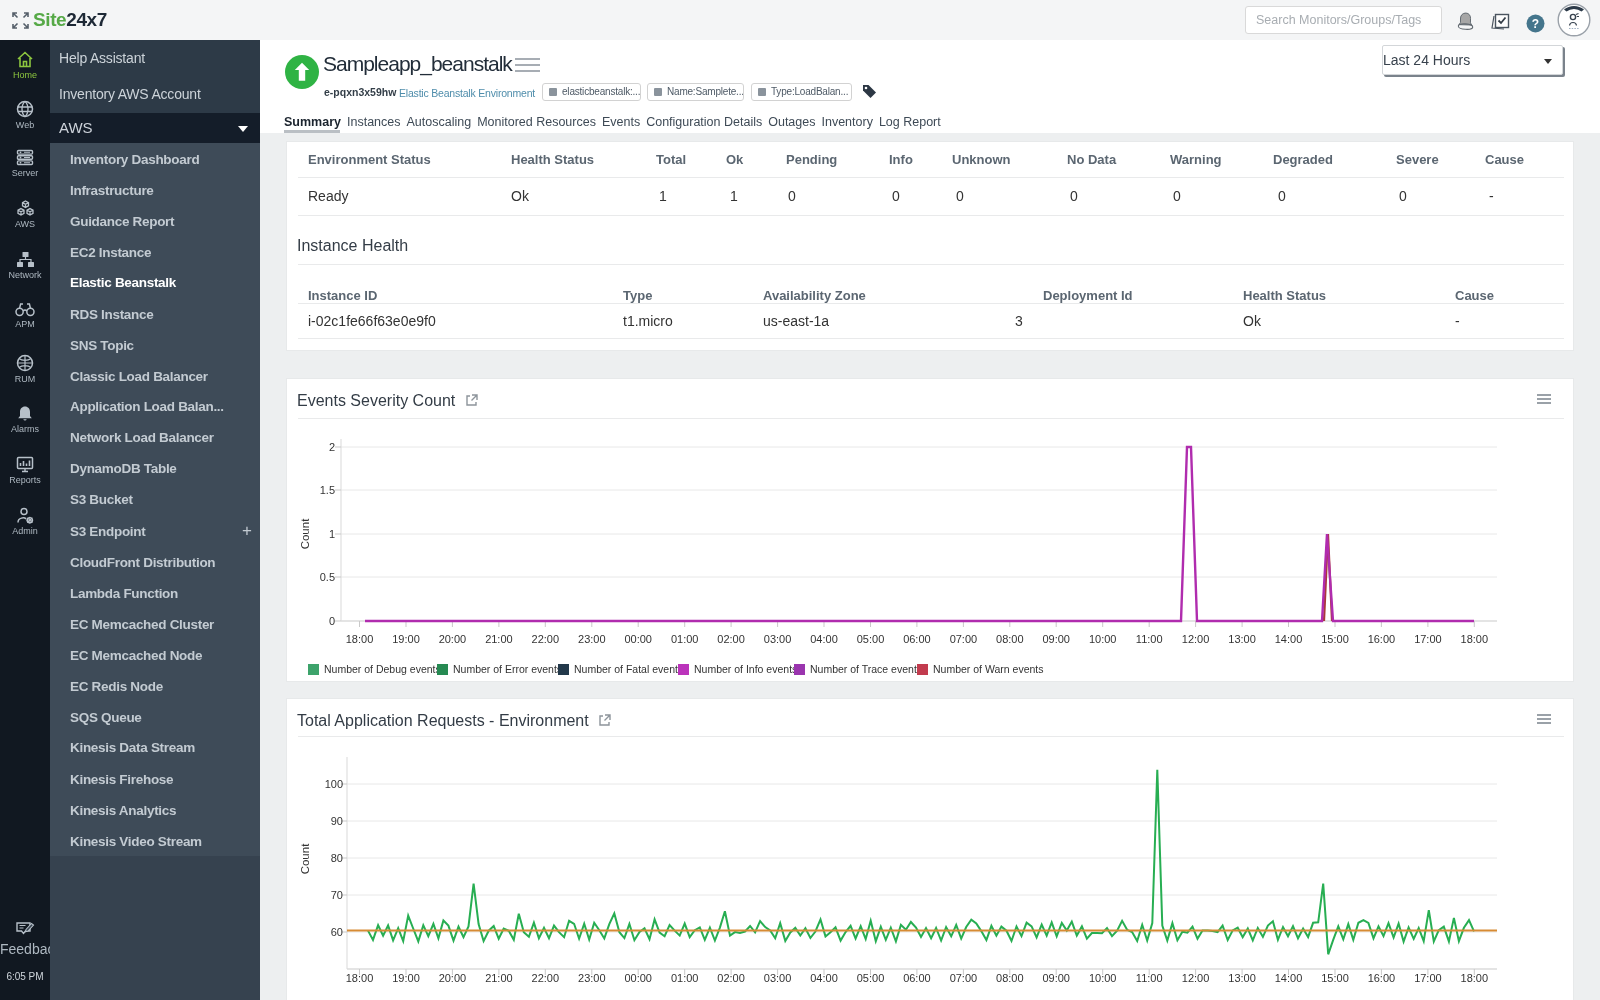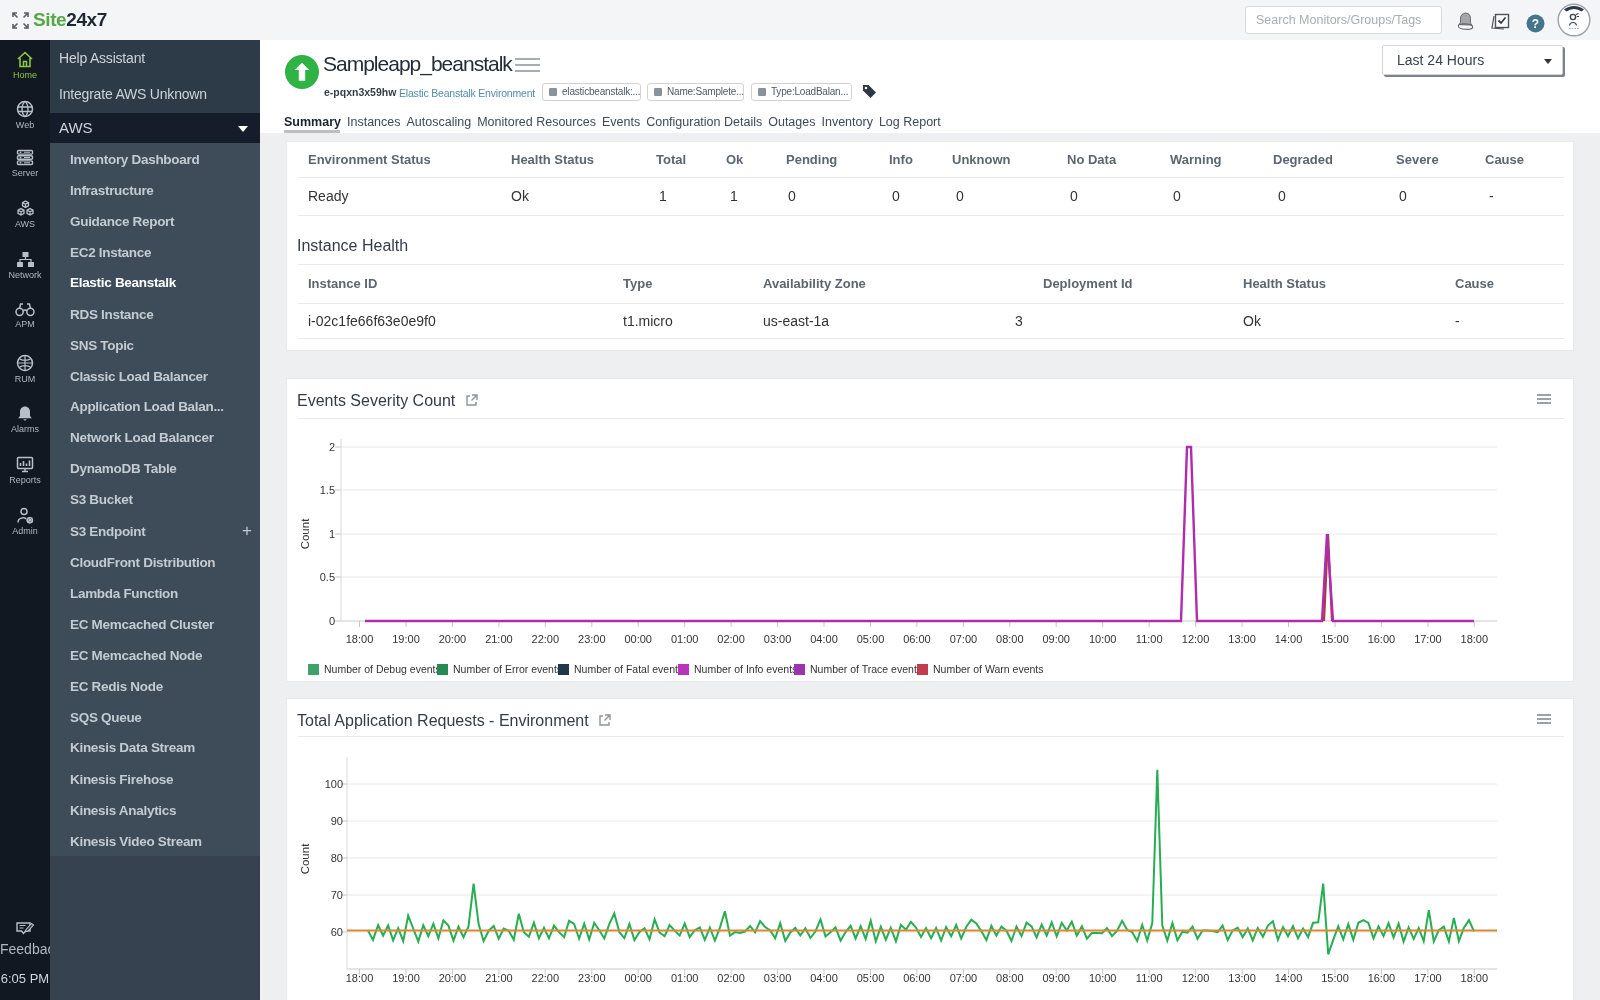--- a/index.html
+++ b/index.html
@@ -34,21 +34,21 @@
 #monham { position:absolute; left:255px; top:18px; width:25px; }
 #monham div { height:2px; background:#a7adb4; margin-bottom:4px; }
 #monid { position:absolute; left:64px; top:46px; font-size:10.5px; font-weight:bold; color:#333e48; }
 #monlink { position:absolute; left:139px; top:47px; font-size:10.5px; letter-spacing:-0.2px; color:#4f8dab; }
 .chip { position:absolute; top:43px; height:18px; border:1px solid #d2d2d2; border-radius:3px; background:#fff; font-size:10px; letter-spacing:-0.2px; color:#4e5a66; line-height:16px; padding:0 0 0 19px; overflow:hidden; }
 .chip::before { content:""; position:absolute; left:6px; top:4px; width:8px; height:8px; background:#8a939c; border-radius:1px; }
 #tabs { position:absolute; left:24px; top:75px; font-size:12.5px; color:#3e4a56; }
 #tabs span { margin-right:6px; }
 #tabs .on { font-weight:bold; color:#1b242e; }
 #sumline { position:absolute; left:24px; top:90px; width:56px; height:3px; background:#babfc4; }
-#lastdd { position:absolute; left:1122px; top:5px; width:181px; height:30px; background:#fff; border:1px solid #d3d6d9; border-radius:2px; box-shadow:2px 2px 0 #7a828b; font-size:14px; color:#38424d; line-height:28px; padding-left:14px; }
+#lastdd { position:absolute; left:1122px; top:5px; width:181px; height:30px; background:#fff; border:1px solid #d3d6d9; border-radius:2px; box-shadow:2px 2px 0 #7a828b; font-size:14px; color:#38424d; line-height:28px; padding-left:0; }
 #lastdd .arr { position:absolute; right:10px; top:13px; width:0; height:0; border-left:4.5px solid transparent; border-right:4.5px solid transparent; border-top:5px solid #333; }
 
 .card { position:absolute; left:286px; width:1288px; background:#fff; border:1px solid #e7e9ea; }
 #card1 { top:141px; height:210px; }
 #card2 { top:378px; height:304px; }
 #card3 { top:698px; height:332px; }
 .trow { position:absolute; left:0; width:1288px; }
 .cell { position:absolute; white-space:nowrap; }
 .thead { font-size:13px; font-weight:bold; color:#5b6671; }
 .tval { font-size:14px; color:#333; }
@@ -189,28 +189,28 @@
       <div>Admin</div>
     </div>
 <div class="ibitem" style="top:881px">
       <svg width="20" height="18" viewBox="0 0 20 18">
         <path d="M2 2 L15 2 L15 10 L10.5 10 L8.5 12.5 L6.5 10 L2 10 Z" fill="none" stroke="#b7c0c9" stroke-width="1.4"></path>
         <path d="M4.5 4.5h6M4.5 7h4" stroke="#b7c0c9" stroke-width="1.2"></path>
         <path d="M11 8.5 L16.5 2.5 L18.5 4 L13 10 L10.5 10.8 Z" fill="#36424f" stroke="#b7c0c9" stroke-width="1.1"></path>
       </svg>
       <div style="font-size:14px">Feedback</div>
     </div>
-<div class="ibitem" style="top:931px;font-size:13px;color:#cfd5db">6:05 PM</div>
+<div class="ibitem" style="top:931px;font-size:10px;color:#cfd5db">6:05 PM</div>
   </div>
 
 <div id="menu">
   <div id="submenu-bg"></div>
   <div id="menu-bottom"></div>
   <div class="mitem" style="top:10px">Help Assistant</div>
-  <div class="mitem" style="top:46px">Integrate AWS Unknown</div>
+  <div class="mitem" style="top:46px">Inventory AWS Account</div>
   <div id="awshead">AWS<span class="arr"></span></div>
 <div class="smitem" style="top:112px">Inventory Dashboard</div>
 <div class="smitem" style="top:143px">Infrastructure</div>
 <div class="smitem" style="top:174px">Guidance Report</div>
 <div class="smitem" style="top:205px">EC2 Instance</div>
 <div class="smitem sel" style="top:235px">Elastic Beanstalk</div>
 <div class="smitem" style="top:267px">RDS Instance</div>
 <div class="smitem" style="top:298px">SNS Topic</div>
 <div class="smitem" style="top:329px">Classic Load Balancer</div>
 <div class="smitem" style="top:359px">Application Load Balan...</div>
@@ -283,21 +283,21 @@
     <div class="cell tval" style="left:669px;">0</div>
     <div class="cell tval" style="left:783px;">0</div>
     <div class="cell tval" style="left:886px;">0</div>
     <div class="cell tval" style="left:991px;">0</div>
     <div class="cell tval" style="left:1112px;">0</div>
     <div class="cell tval" style="left:1202px;">-</div>
   </div>
   <div class="hr" style="top:73px;"></div>
   <div class="sect" style="top:95px;">Instance Health</div>
   <div class="hr" style="top:122px;"></div>
-  <div class="trow" style="top:134px;height:25px;">
+  <div class="trow" style="top:146px;height:25px;">
     <div class="cell thead" style="left:21px;">Instance ID</div>
     <div class="cell thead" style="left:336px;">Type</div>
     <div class="cell thead" style="left:476px;">Availability Zone</div>
     <div class="cell thead" style="left:728px;padding-left:28px;">Deployment Id</div>
     <div class="cell thead" style="left:956px;">Health Status</div>
     <div class="cell thead" style="left:1168px;">Cause</div>
   </div>
   <div class="hr" style="top:161px;"></div>
   <div class="trow" style="top:171px;height:25px;">
     <div class="cell tval" style="left:21px;">i-02c1fe66f63e0e9f0</div>

